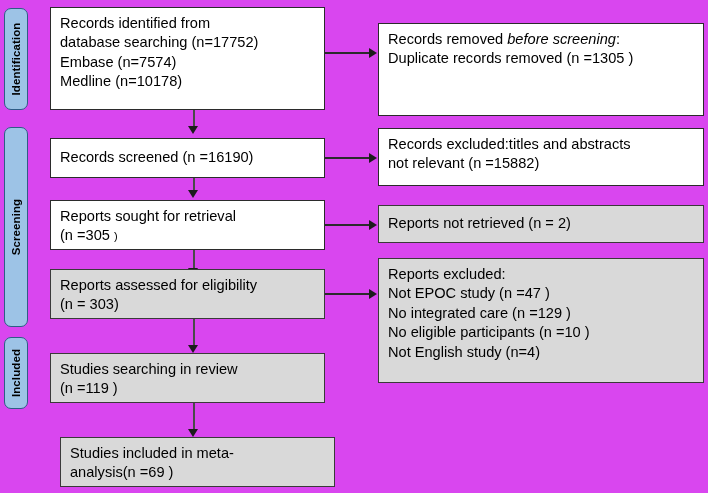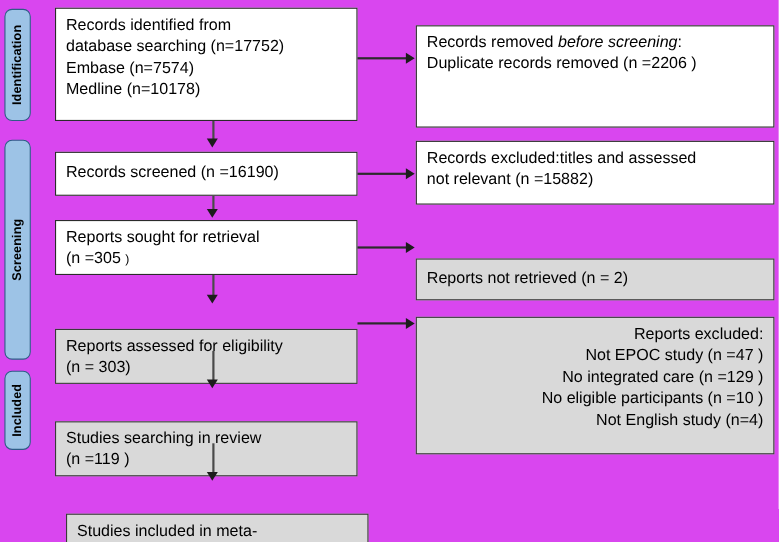--- a/index.html
+++ b/index.html
@@ -49,21 +49,20 @@
     border: 1.6px solid #2b2b2b;
     background: #ffffff;
     padding: 6px 9px 4px 9px;
     font-size: 14.6px;
     line-height: 1.33;
     color: #000000;
   }
   .box.grey {
     background: #d9d9d9;
     border-color: #3a3a3a;
-    margin-top: 30px;
   }
   .box .ln {
     display: block;
     white-space: nowrap;
   }
   .box b { font-weight: normal; }
   .box i { font-style: italic; }
   .small-paren { font-size: 11px; }
 
   
@@ -111,35 +110,35 @@
 
   <div class="box" style="left:50px; top:7px; width:275px; height:103px;">
     <span class="ln">Records identified from</span>
     <span class="ln"><span>database searching </span><b>(n=17752)</b></span>
     <span class="ln">Embase (n=7574)</span>
     <span class="ln">Medline (n=10178)</span>
   </div>
 
   <div class="box" style="left:378px; top:7px; width:326px; height:93px;margin-top:16px;">
     <span class="ln"><span>Records removed </span><i>before screening</i><span>:</span></span>
-    <span class="ln">Duplicate records removed  (n =2206 )</span>
+    <span class="ln">Duplicate records removed  (n =1305 )</span>
   </div>
 
   <div class="hline" style="left:325px; top:52px; width:45px;"></div>
   <div class="arrow-right" style="left:369px; top:48px;"></div>
 
   <div class="vline" style="left:193px; top:110px; height:20px;"></div>
   <div class="arrow-down" style="left:188px; top:126px;"></div>
 
   <div class="box" style="left:50px; top:138px; width:275px; height:40px; padding-top:9px;">
     <span class="ln">Records screened (n =16190)</span>
   </div>
 
   <div class="box" style="left:378px; top:128px; width:326px; height:58px;">
-    <span class="ln">Records excluded:titles and assessed</span>
+    <span class="ln">Records excluded:titles and abstracts</span>
     <span class="ln">not relevant (n =15882)</span>
   </div>
 
   <div class="hline" style="left:325px; top:157px; width:45px;"></div>
   <div class="arrow-right" style="left:369px; top:153px;"></div>
 
   <div class="vline" style="left:193px; top:178px; height:16px;"></div>
   <div class="arrow-down" style="left:188px; top:190px;"></div>
 
   <div class="box" style="left:50px; top:200px; width:275px; height:50px;">
@@ -155,21 +154,21 @@
   <div class="arrow-right" style="left:369px; top:220px;"></div>
 
   <div class="vline" style="left:193px; top:250px; height:22px;"></div>
   <div class="arrow-down" style="left:188px; top:268px;"></div>
 
   <div class="box grey" style="left:50px; top:269px; width:275px; height:50px;">
     <span class="ln">Reports assessed for eligibility</span>
     <span class="ln">(n = 303)</span>
   </div>
 
-  <div class="box grey" style="left:378px; top:258px; width:326px; height:125px;text-align:right;">
+  <div class="box grey" style="left:378px; top:258px; width:326px; height:125px;">
     <span class="ln">Reports excluded:</span>
     <span class="ln">Not EPOC study (n =47 )</span>
     <span class="ln">No integrated care (n =129 )</span>
     <span class="ln">No eligible participants (n =10 )</span>
     <span class="ln">Not English study (n=4)</span>
   </div>
 
   <div class="hline" style="left:325px; top:293px; width:45px;"></div>
   <div class="arrow-right" style="left:369px; top:289px;"></div>
 

